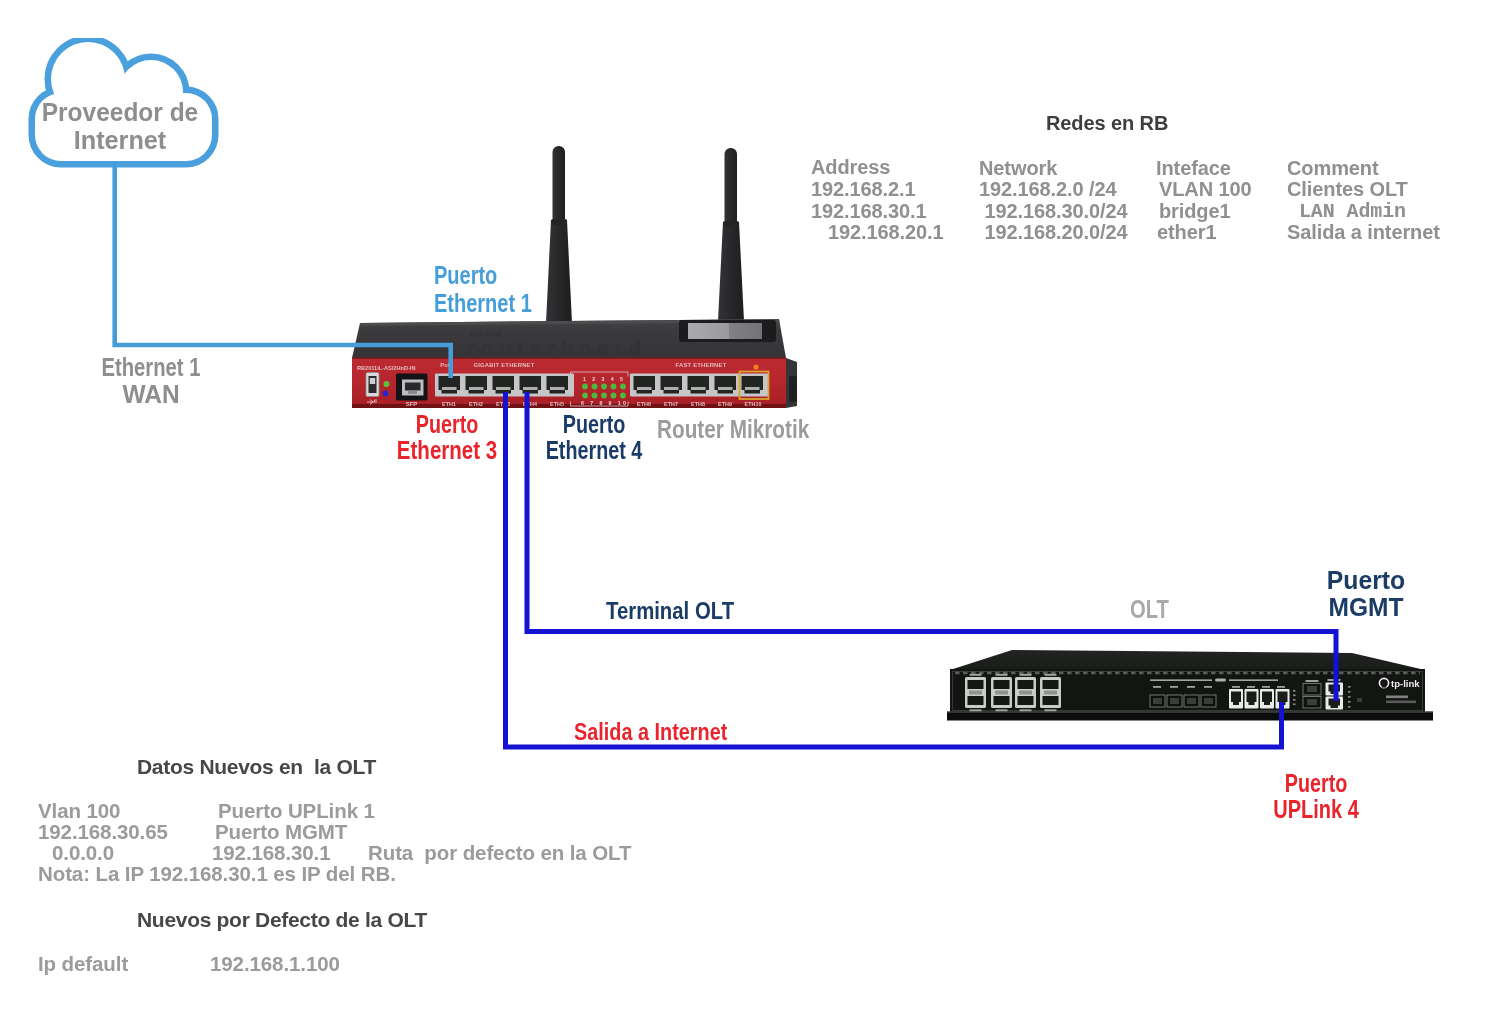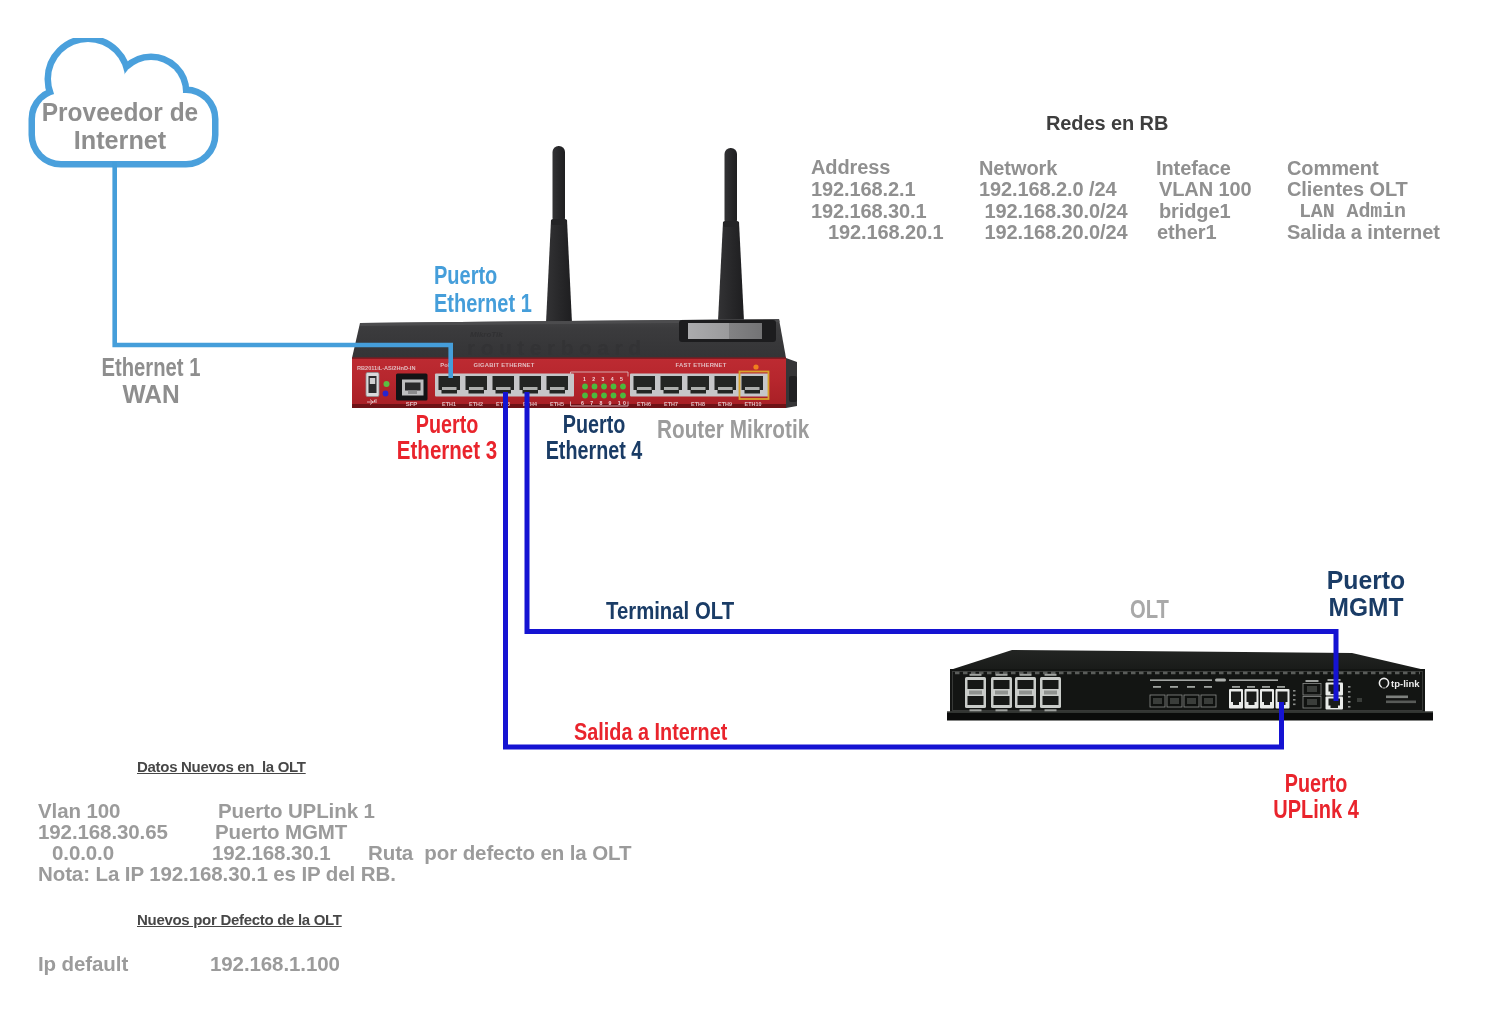--- a/index.html
+++ b/index.html
@@ -13,21 +13,21 @@
   .lbl.pre{white-space:pre;}
   .lbl span{display:block;white-space:nowrap;}
   .center{text-align:center;}
   .c-lightblue{color:var(--light-blue);}
   .c-navy{color:var(--navy);}
   .c-red{color:var(--red);}
   .c-gray{color:var(--gray-label);}
   .c-devgray{color:var(--gray-device);}
   .c-oltgray{color:var(--gray-olt);}
   .tbl-text{position:absolute;font-weight:bold;color:var(--table-gray);font-size:20px;line-height:21px;white-space:pre;letter-spacing:-0.1px;}
-  .note-title{position:absolute;font-weight:bold;color:var(--heading-dark);font-size:15px;line-height:22px;white-space:pre;letter-spacing:-0.3px;text-decoration:underline;}
+  .note-title{position:absolute;font-weight:bold;color:var(--heading-dark);font-size:21px;line-height:22px;white-space:pre;letter-spacing:-0.3px;}
   .note-text{position:absolute;font-weight:bold;color:var(--note-gray);font-size:20.5px;line-height:22px;white-space:pre;letter-spacing:-0.1px;}
   svg{position:absolute;display:block;}
   svg text{font-family:"Liberation Sans",sans-serif;}
 </style>
 </head>
 <body>
 
 <svg class="abs" style="left:25px;top:38px;" width="225" height="145" viewBox="0 0 225 145">
   <g>
     <g stroke="#4AA0DC" stroke-width="13" fill="#ffffff">

